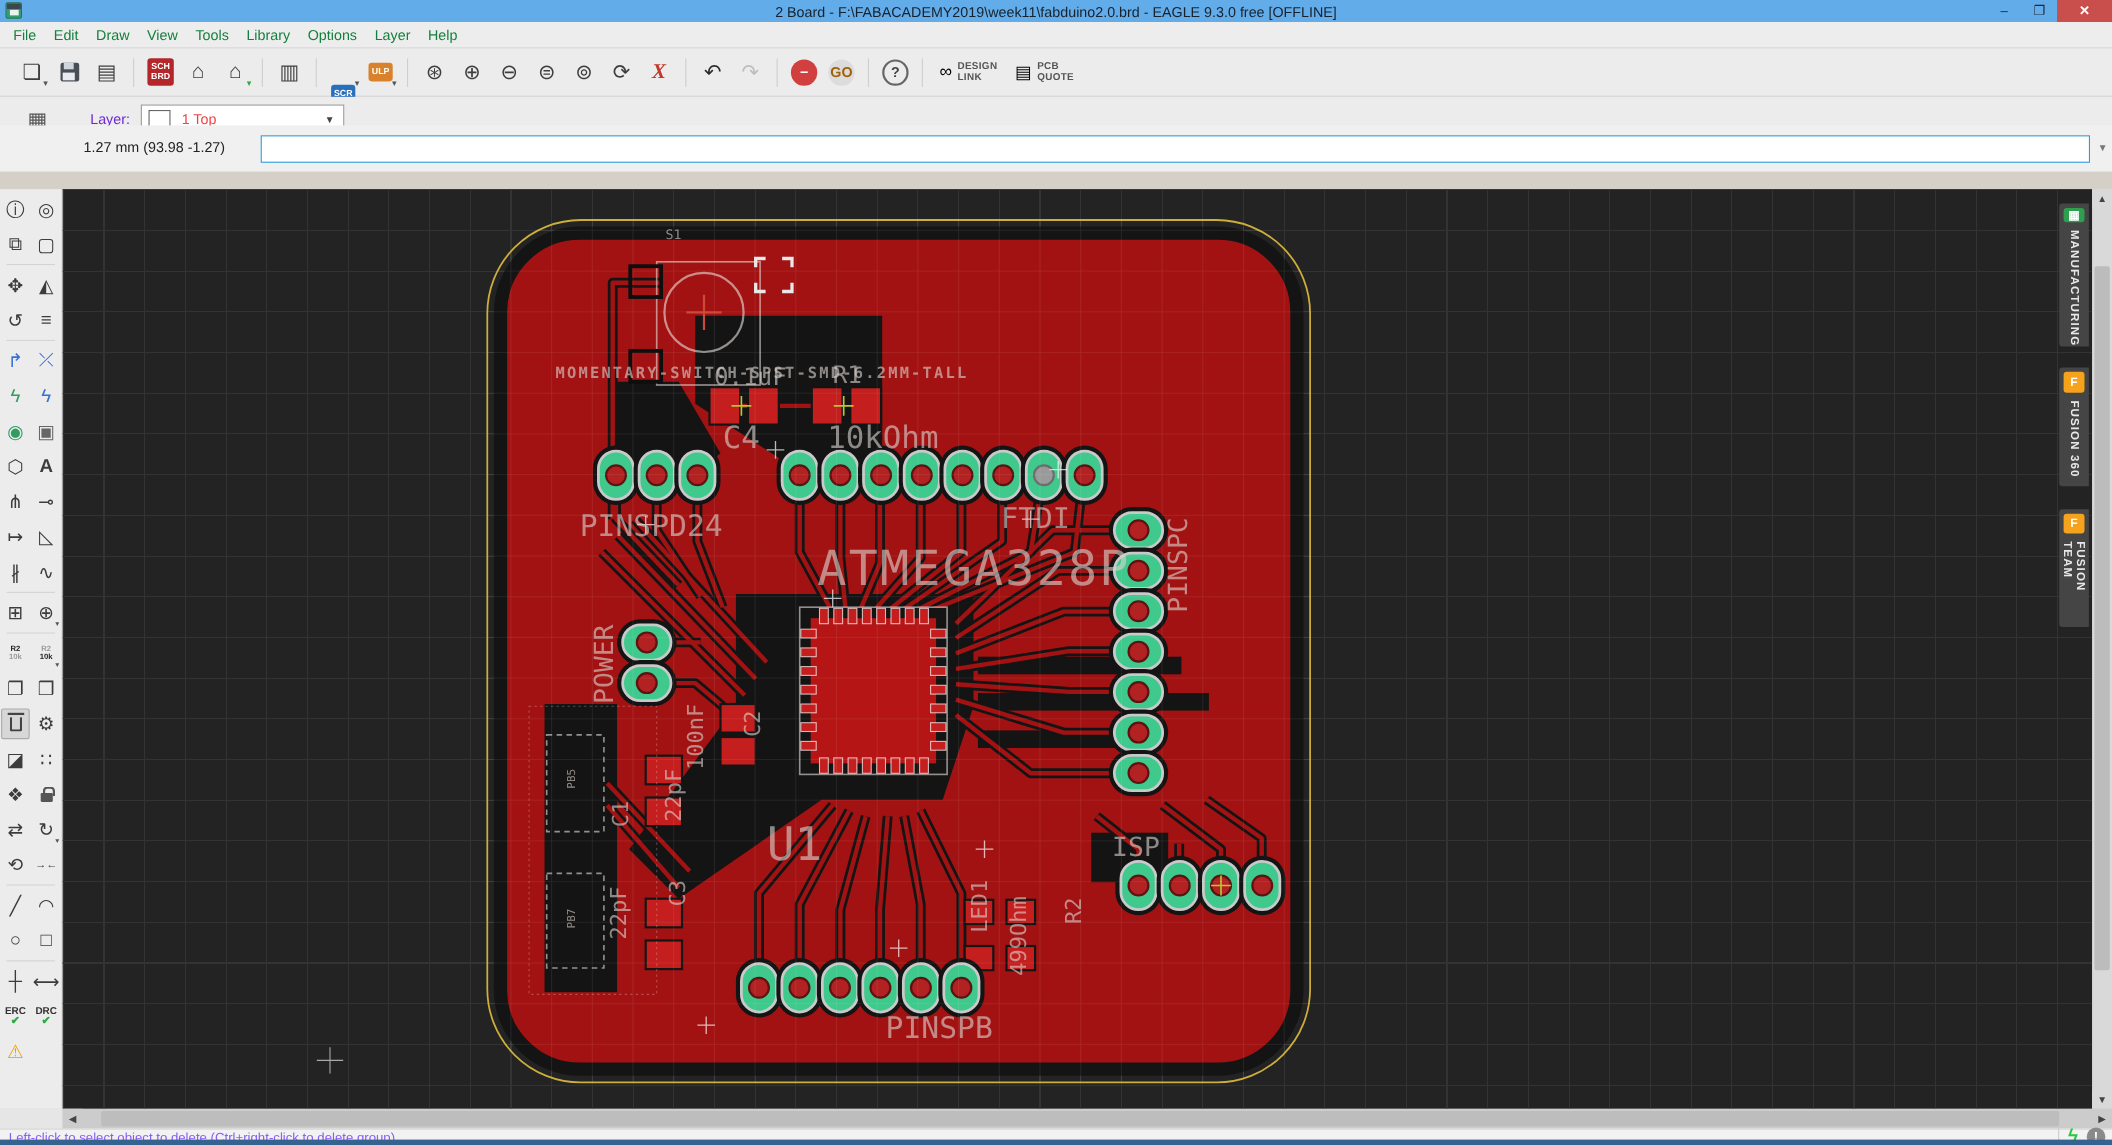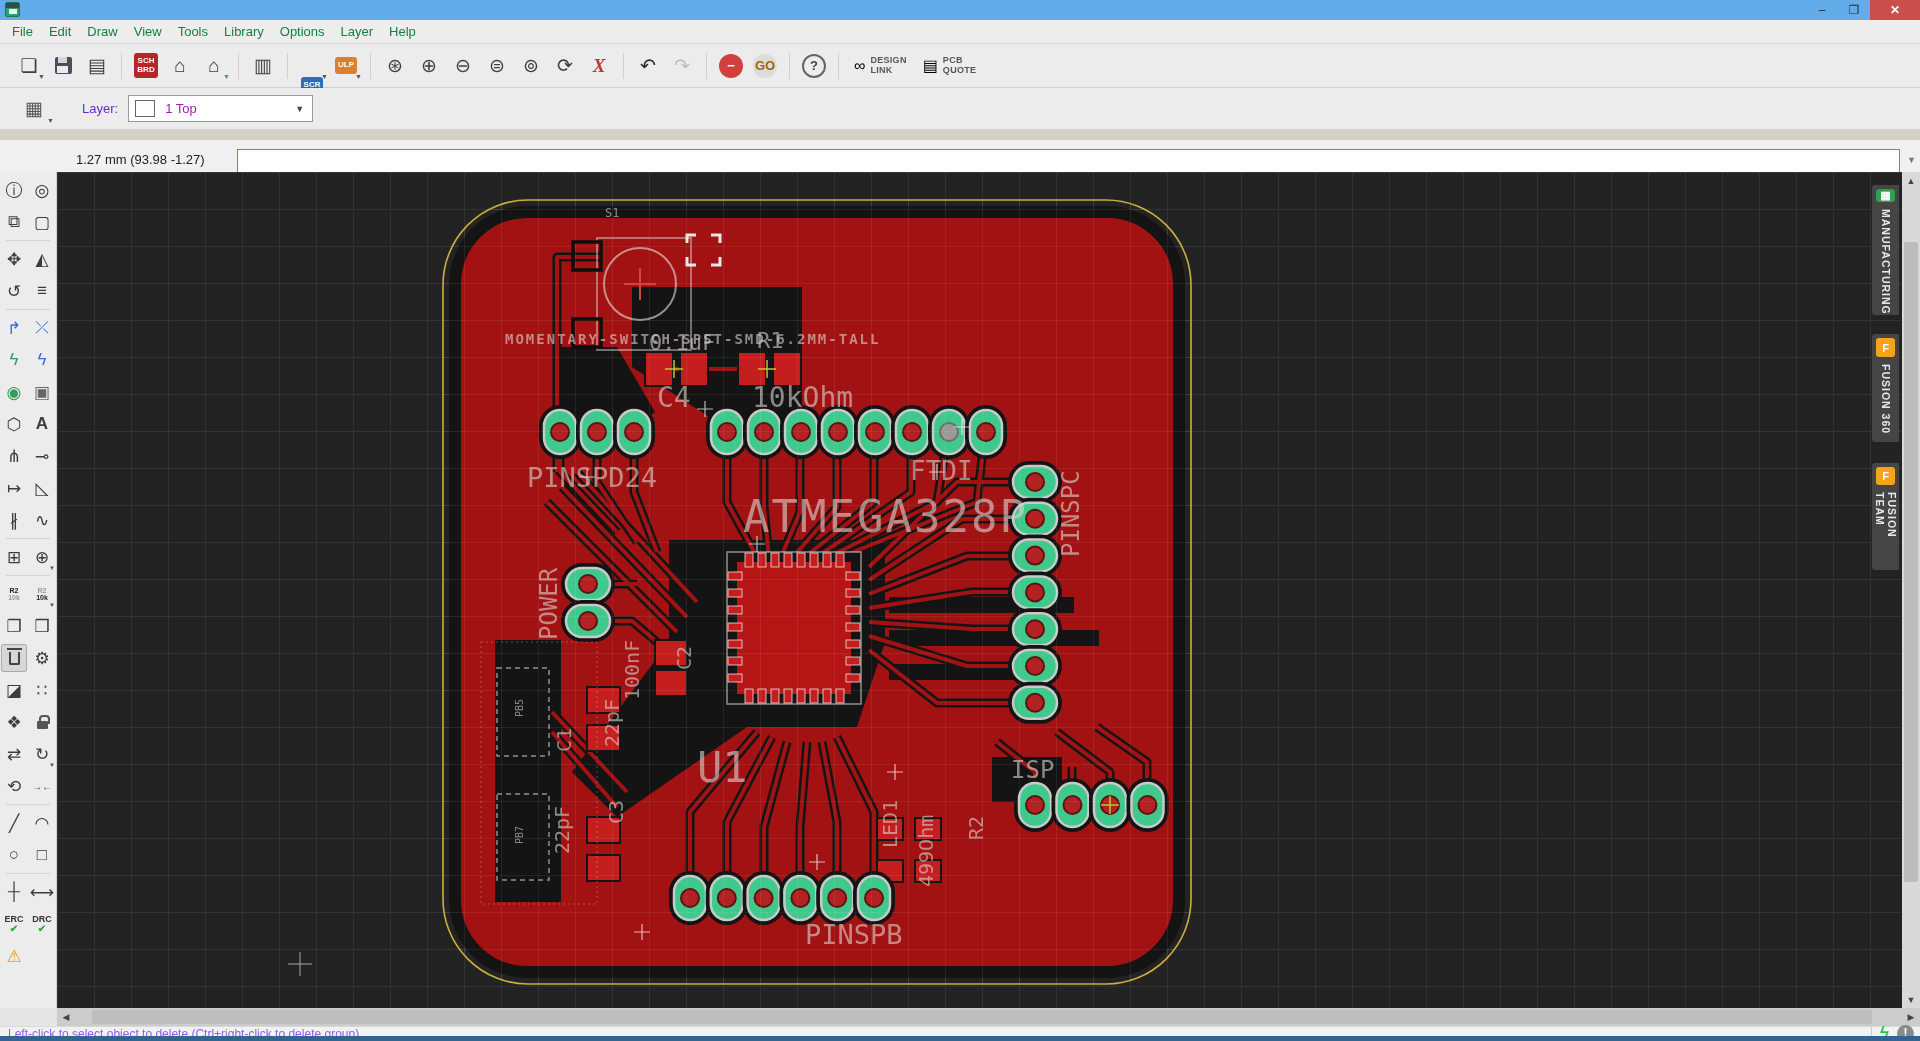--- a/index.html
+++ b/index.html
@@ -43,25 +43,25 @@
 
   
   #layerbar { position:absolute; left:0; top:88px; width:1920px; height:42px;
     background:#ececec; border-bottom:1px solid #d2d2d2; display:flex; align-items:center; }
   #grid-btn { position:relative; width:40px; height:32px; margin-left:14px; display:flex;
     align-items:center; justify-content:center; color:#555; font-size:19px; }
   #layer-label { font-size:13px; color:#6d28d9; margin-left:28px; }
   #layer-select { width:185px; height:27px; background:#fff; border:1px solid #9a9a9a;
     margin-left:10px; display:flex; align-items:center; padding:0 6px; position:relative; }
   #layer-swatch { width:20px; height:17px; border:1px solid #666; }
-  #layer-value { font-size:13px; color:#a21caf; margin-left:10px; }
+  #layer-value { font-size:13px; color:#ef4444; margin-left:10px; }
   #layer-caret { position:absolute; right:8px; font-size:9px; color:#444; }
 
   
-  #commandbar { position:absolute; left:0; top:140px; width:1920px; height:42px; background:#f0f0f0; }
+  #commandbar { position:absolute; left:0; top:114px; width:1920px; height:42px; background:#f0f0f0; }
   #coord-display { position:absolute; left:76px; top:12px; font-size:13px; color:#222; }
   #command-input { position:absolute; left:237px; top:9px; width:1663px; height:25px;
     border:1px solid #2f9bd8; background:#fff; font-size:13px; padding:0 6px; outline:none; }
   #cmd-caret { position:absolute; right:4px; top:15px; font-size:9px; color:#777; }
 
   
   #palette { position:absolute; left:0; top:172px; width:57px; height:836px;
     background:#ececec; border-right:1px solid #cfcfcf; padding-top:2px; }
   .pal-row { display:flex; justify-content:space-around; height:32px; align-items:center; }
   .pal-sep { height:1px; background:#d4d4d4; margin:2px 6px; }
@@ -113,20 +113,21 @@
   #bolt { color:#27c93f; font-size:17px; font-weight:bold; }
   #warn-circle { width:17px; height:17px; border-radius:50%; background:#8a8a8a; color:#fff;
     font-size:12px; font-weight:bold; display:flex; align-items:center; justify-content:center; }
   #taskbar-strip { position:absolute; left:0; top:1036px; width:1920px; height:5px; background:#35638f; }
 </style>
 </head>
 <body>
 
 <div id="titlebar">
   <div id="title-icon"></div>
+  <div id="title-text">2 Board - F:\FABACADEMY2019\week11\fabduino2.0.brd - EAGLE 9.3.0 free [OFFLINE]</div>
   <div id="win-controls">
     <div class="winbtn">–</div>
     <div class="winbtn">❐</div>
     <div class="winbtn" id="close-btn">✕</div>
   </div>
 </div>
 
 <div id="menubar">
     <div class="menu-item">File</div>
     <div class="menu-item">Edit</div>

